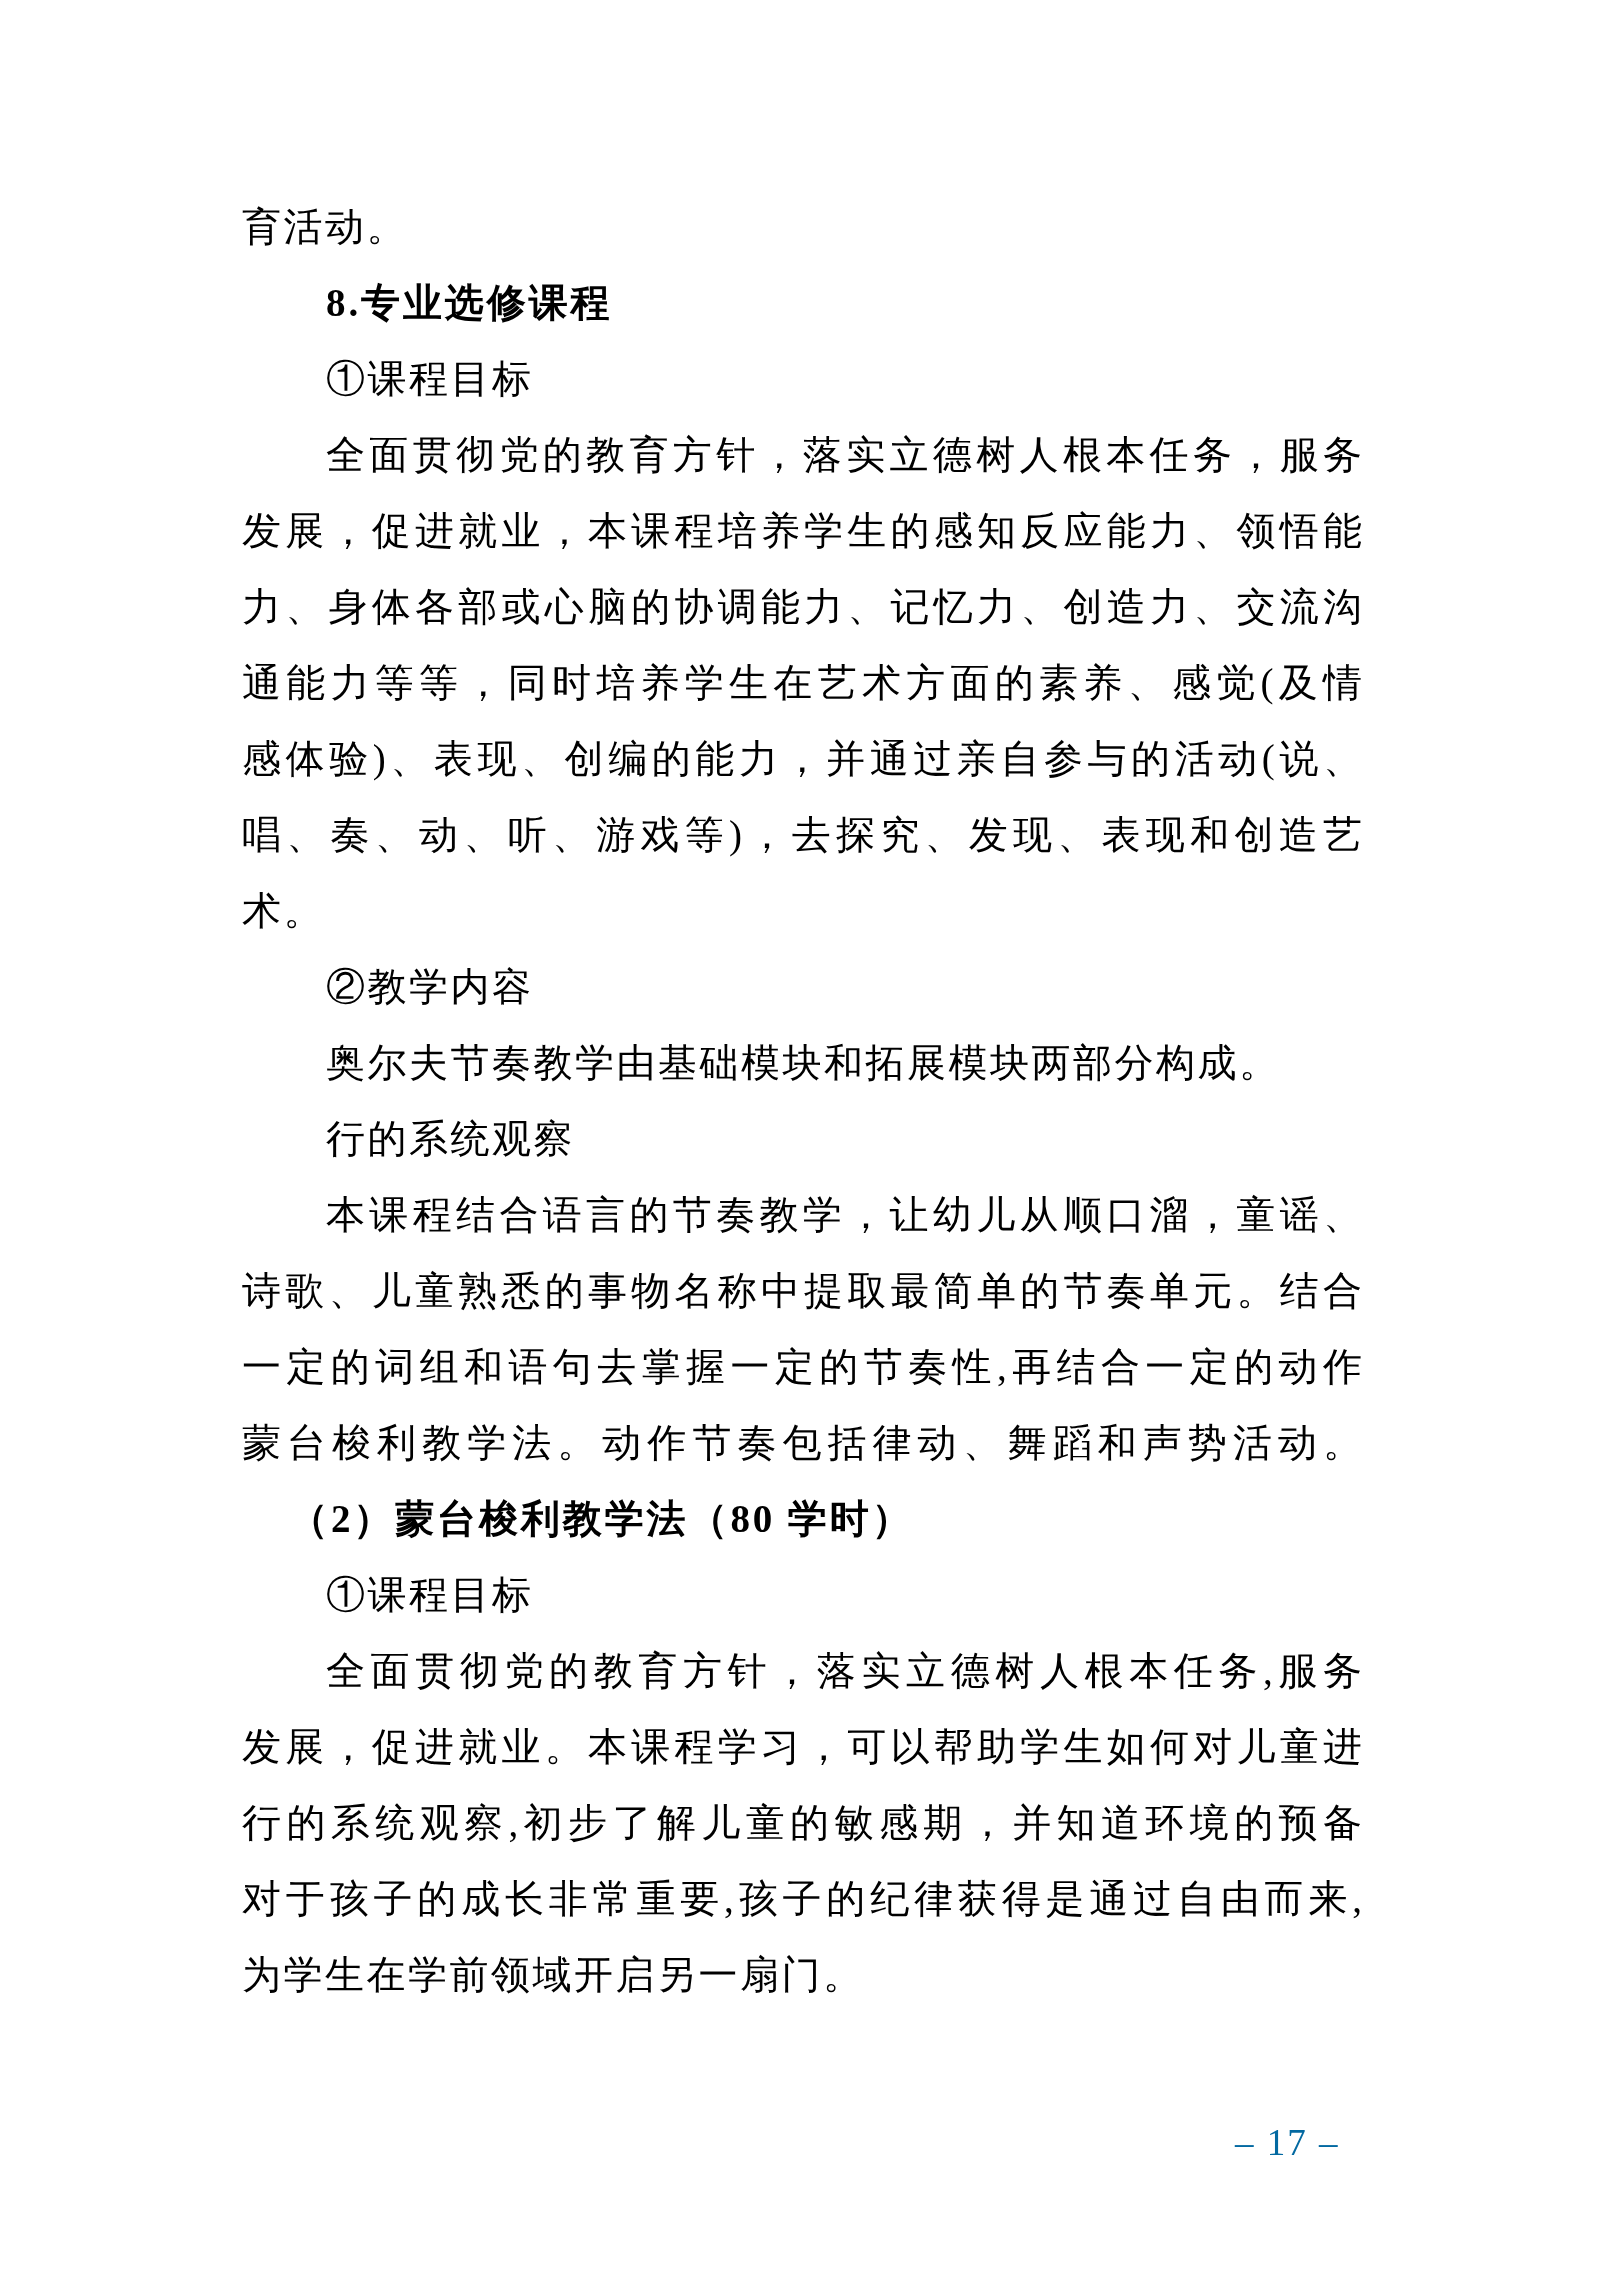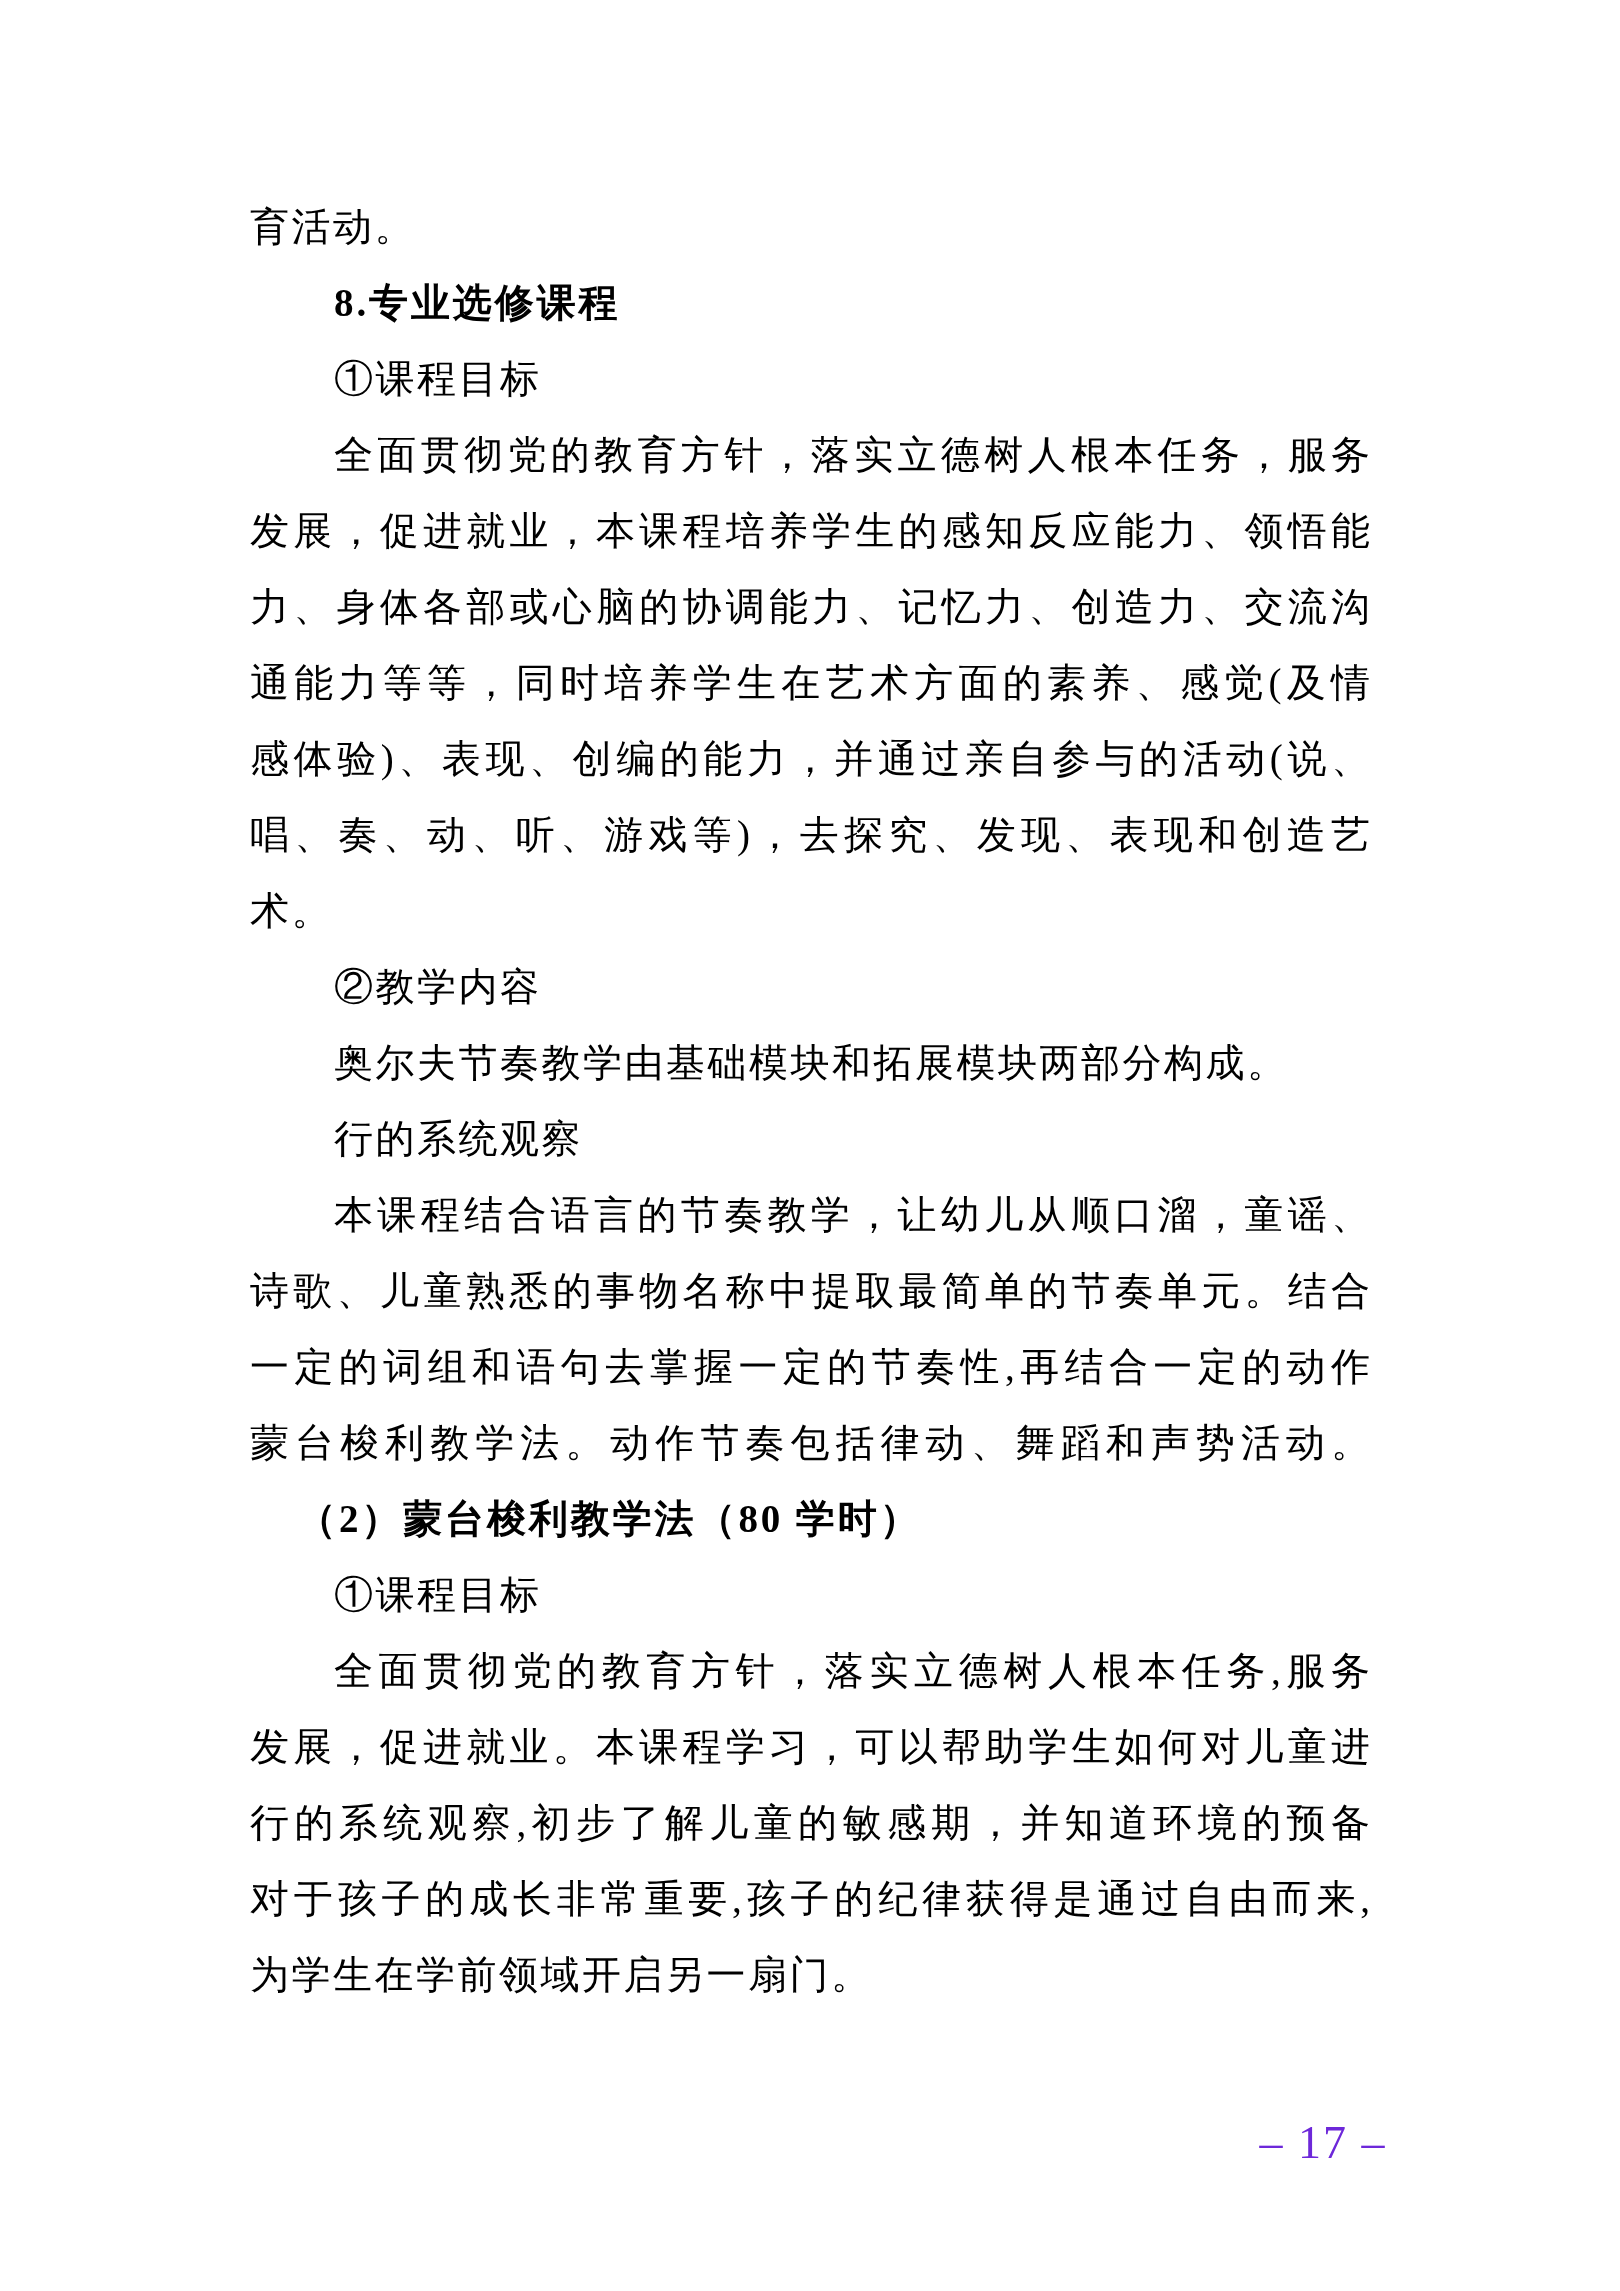--- a/index.html
+++ b/index.html
@@ -11,21 +11,21 @@
     position: relative;
     width: 1620px;
     height: 2292px;
     background: #ffffff;
     overflow: hidden;
     font-family: "Liberation Serif", "DejaVu Serif", serif;
     color: #000000;
   }
   .text-block {
     position: absolute;
-    left: 250px;
+    left: 242px;
     top: 189px;
     width: 1120px;
   }
   .line {
     height: 76px;
     line-height: 76px;
     font-size: 39px;
     letter-spacing: 2.5px;
     white-space: nowrap;
     color: #000000;
@@ -44,24 +44,23 @@
   .indent-0 { padding-left: 0; }
   .indent-1 { padding-left: 47px; }
   .indent-2 { padding-left: 84px; }
   .page-number {
     position: absolute;
     left: 1235px;
     top: 2113px;
     width: 176px;
     height: 59px;
     line-height: 59px;
-    text-align: center;
-    font-size: 46px;
+    font-size: 37px;
     letter-spacing: 2px;
-    color: #6d28d9;
+    color: #0369a1;
   }
 </style>
 </head>
 <body>
 
 <div class="page">
   <div class="text-block" id="text-block">
       <div class="line indent-0">育活动。</div>
       <div class="line indent-2 bold">8.专业选修课程</div>
       <div class="line indent-2">①课程目标</div>

